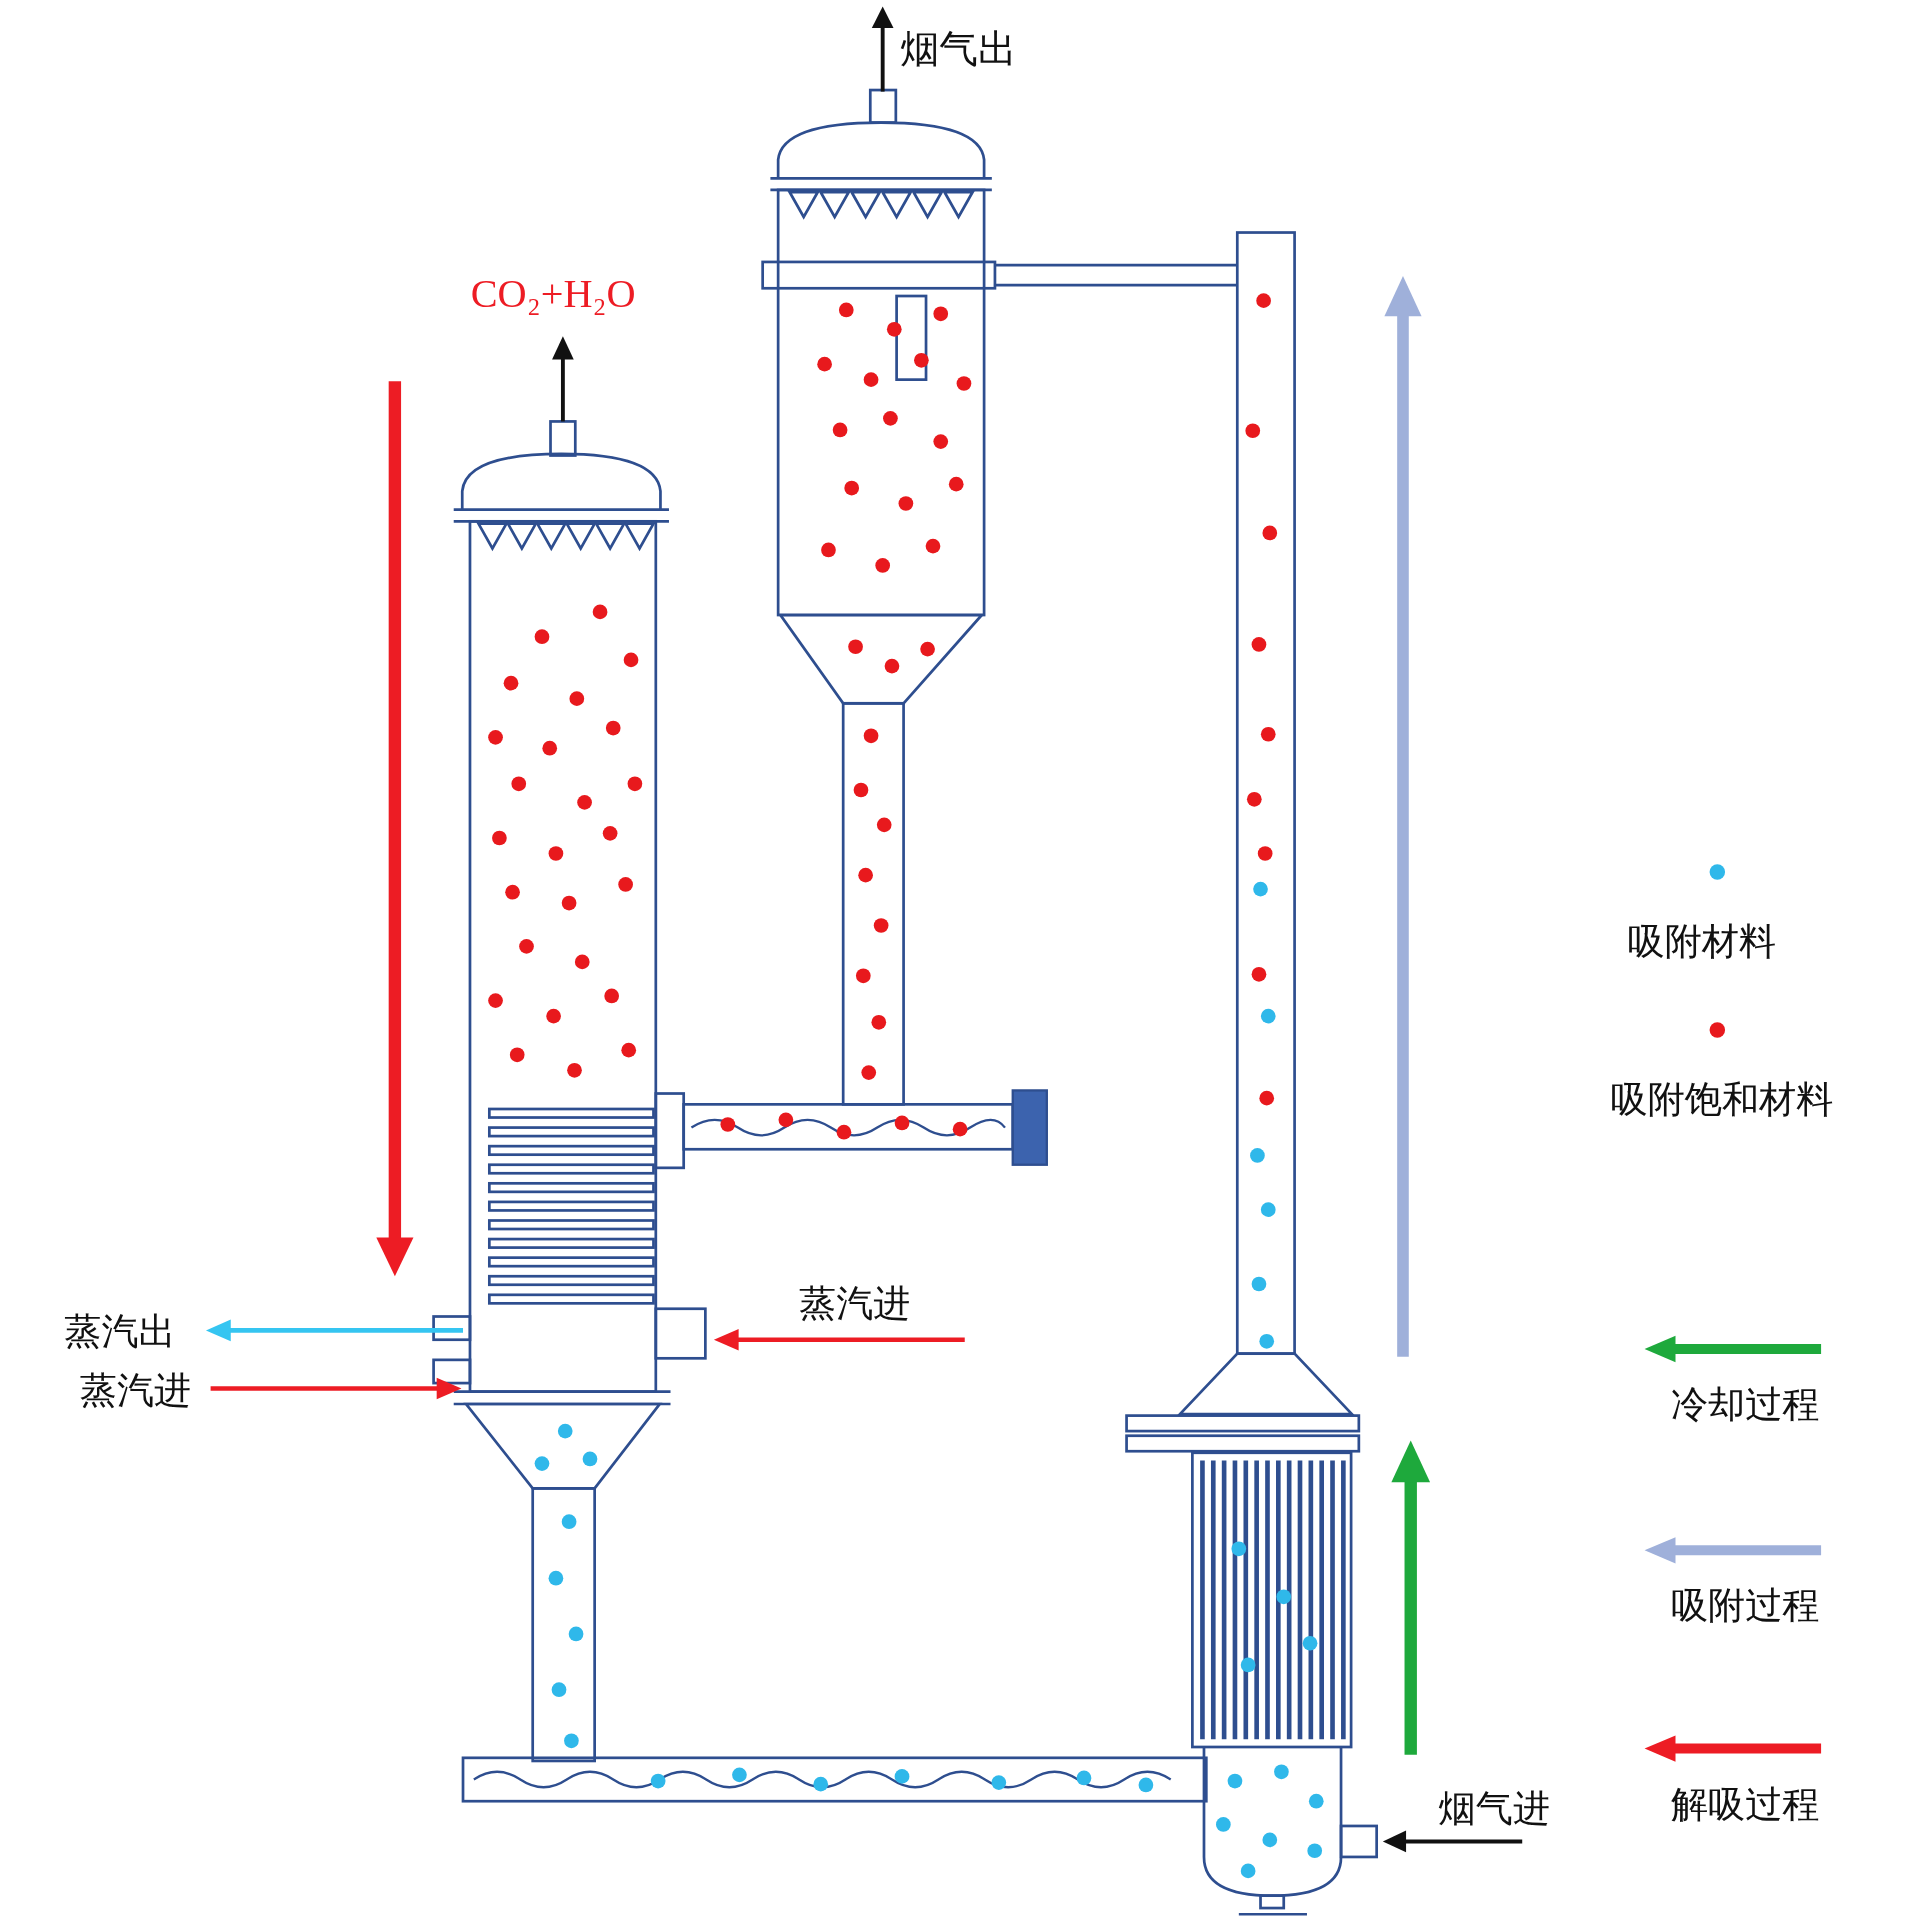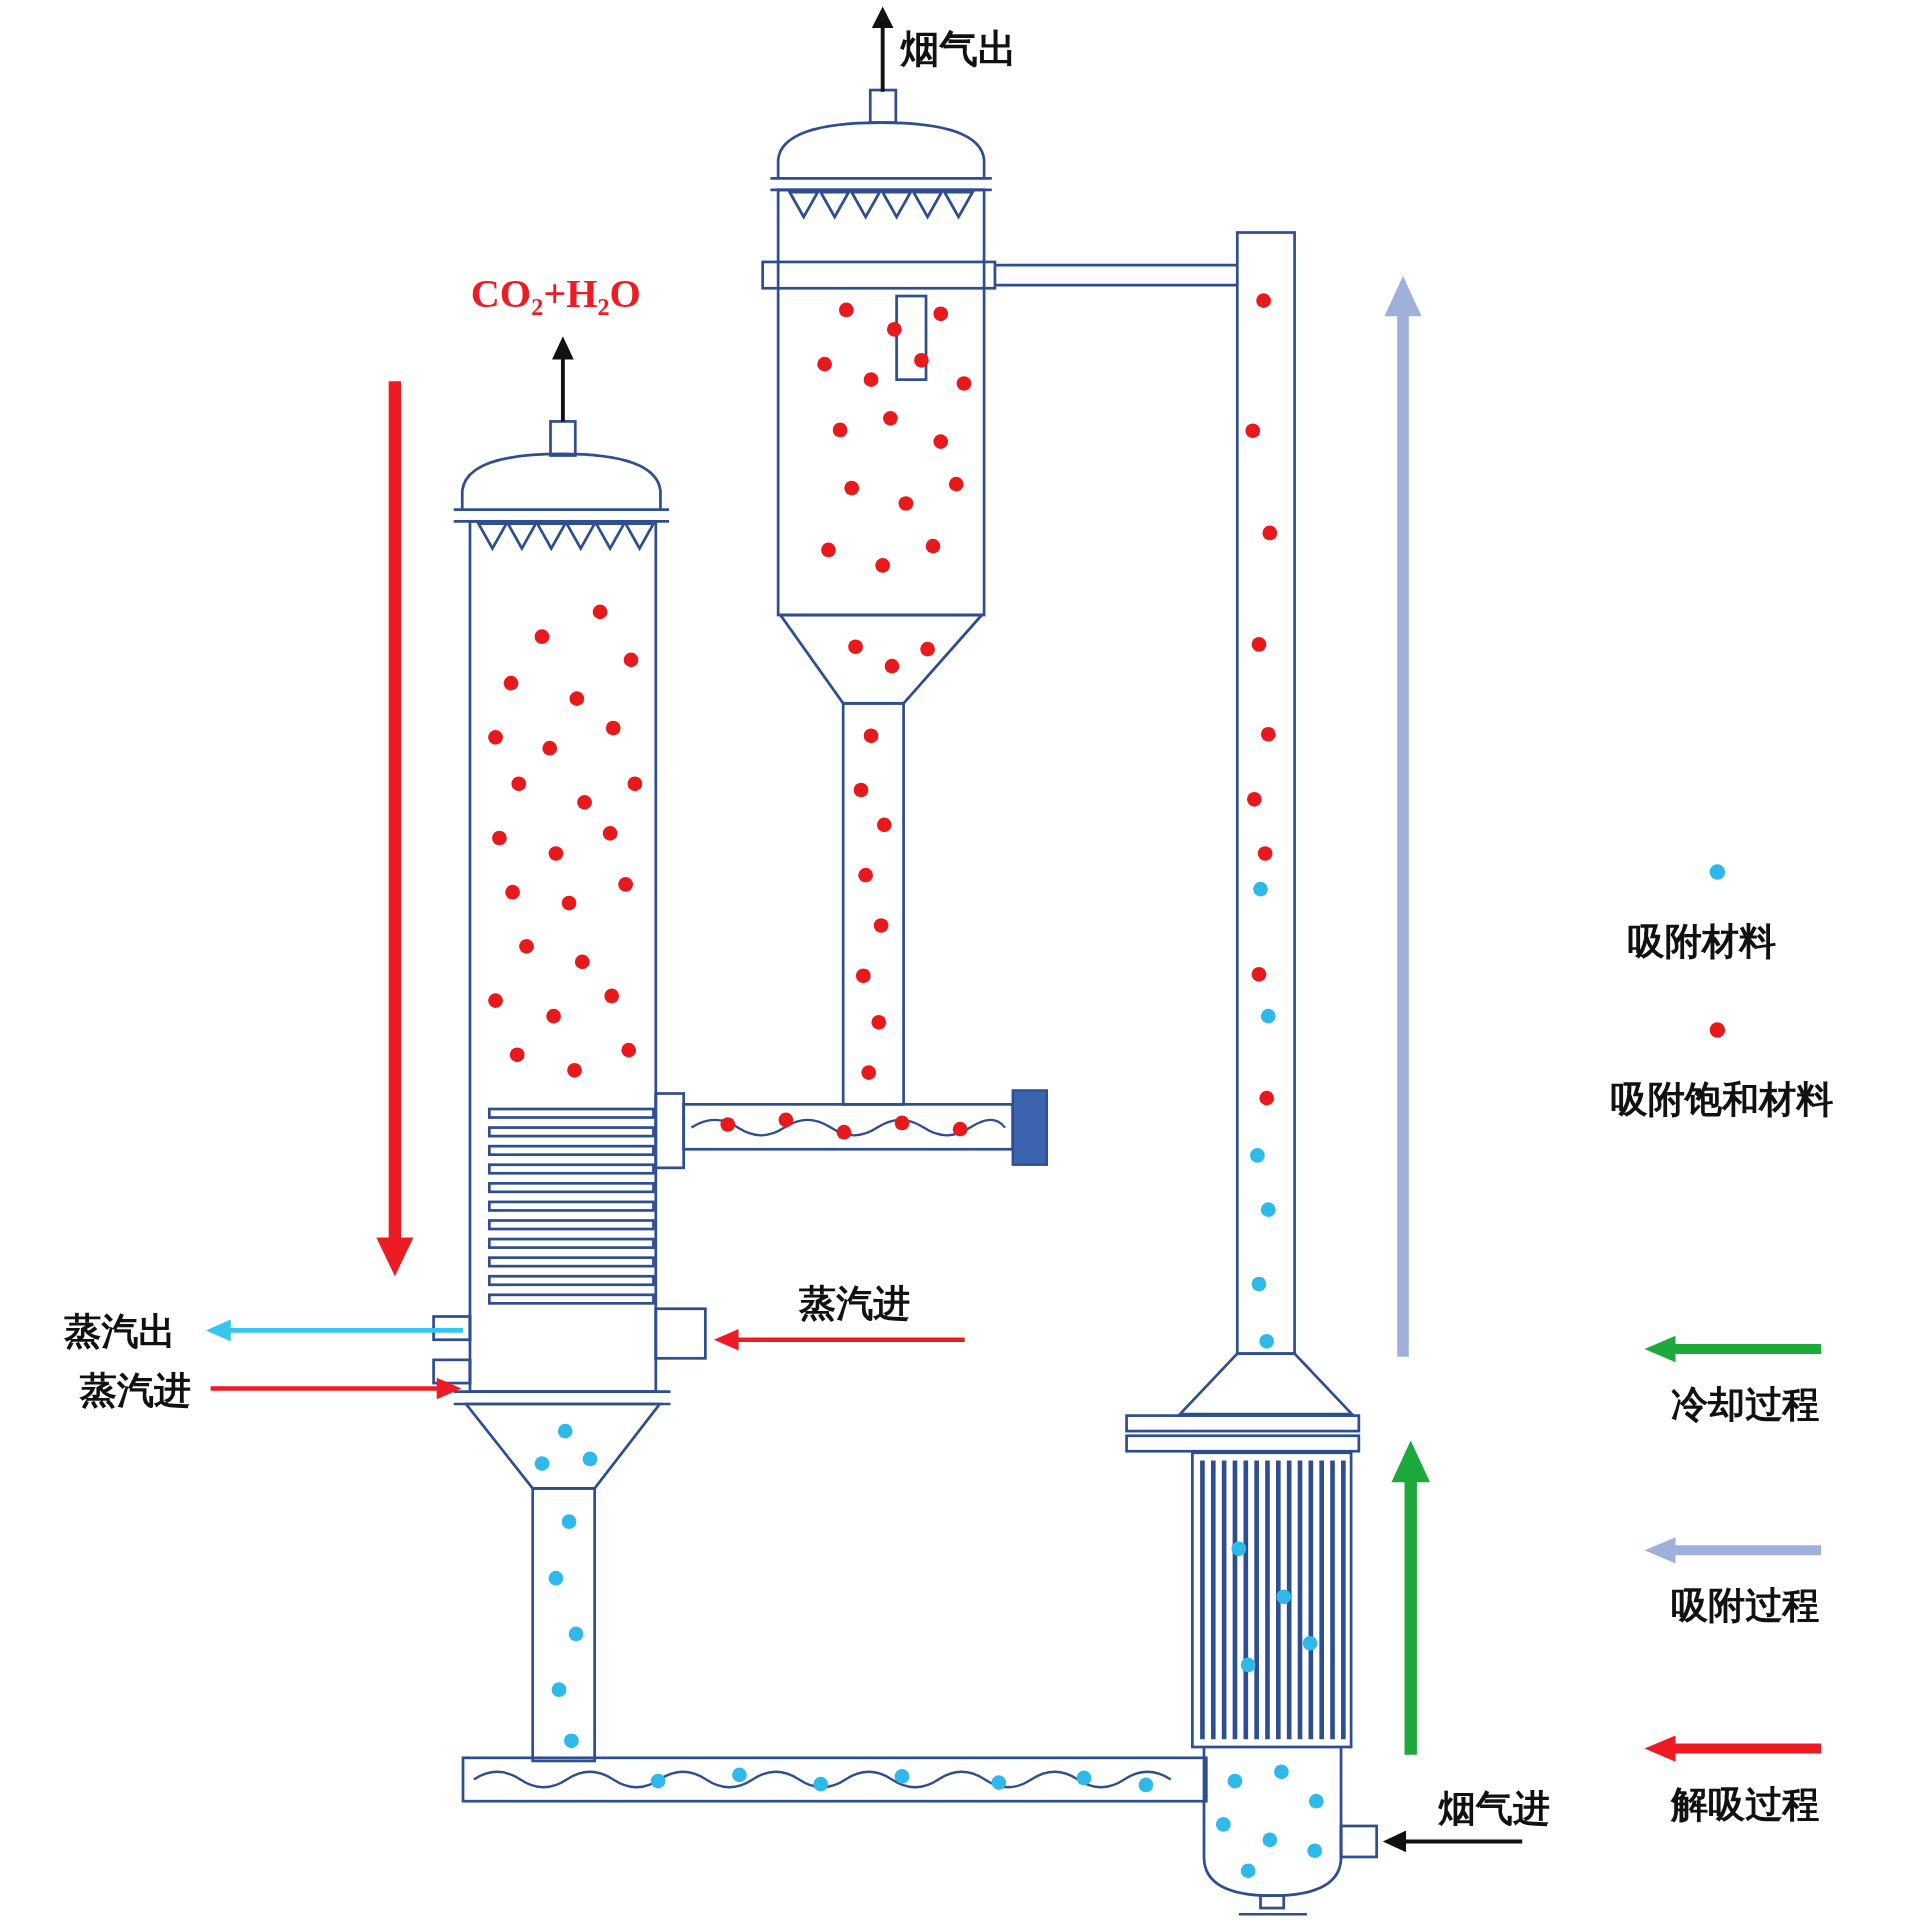--- a/index.html
+++ b/index.html
@@ -1,21 +1,20 @@
 <!DOCTYPE html>
 <html style="font-size:12.4px"><head>
 <meta charset="utf-8">
 <style>
   html,body { margin:0; padding:0; background:#ffffff; }
   .page {
     position:relative;
     width:1914px; height:1923px;
     background:#ffffff;
     font-family:"Liberation Serif","DejaVu Serif",serif;
-    font-weight:bold;
   }
   svg { position:absolute; inset:0; }
   .eq   { stroke:#2e4e8f; stroke-width:3.5; fill:none; }
   .eq2  { stroke:#2e4e8f; stroke-width:6;   fill:none; }
   .wave { stroke:#2e4e8f; stroke-width:3;   fill:none; }
   .motor{ fill:#3c63ae; stroke:#2e4e8f; stroke-width:3; }
   .dotR { fill:#e8191d; stroke:none; }
   .dotC { fill:#2fb8ea; stroke:none; }
   .blkL { stroke:#111111; stroke-width:5; fill:none; }
   .blkH { fill:#111111; stroke:none; }

